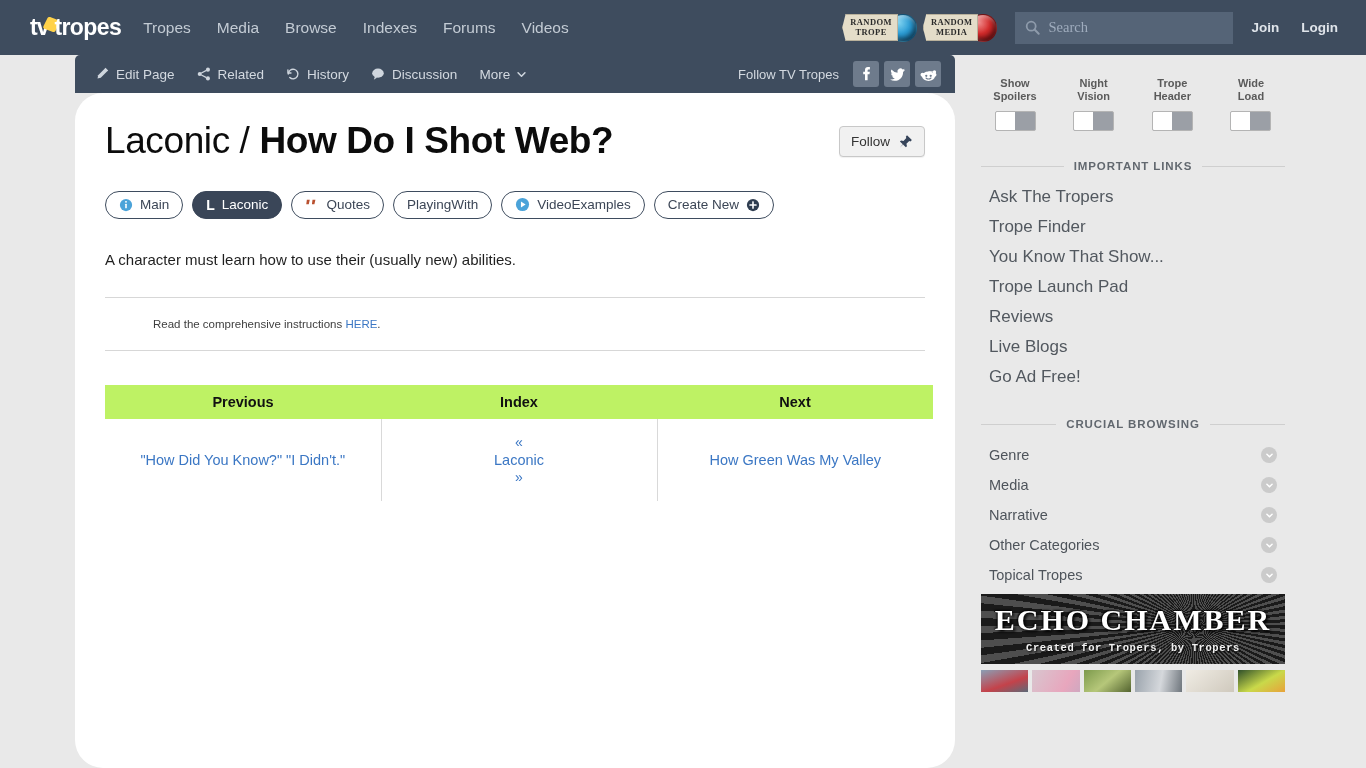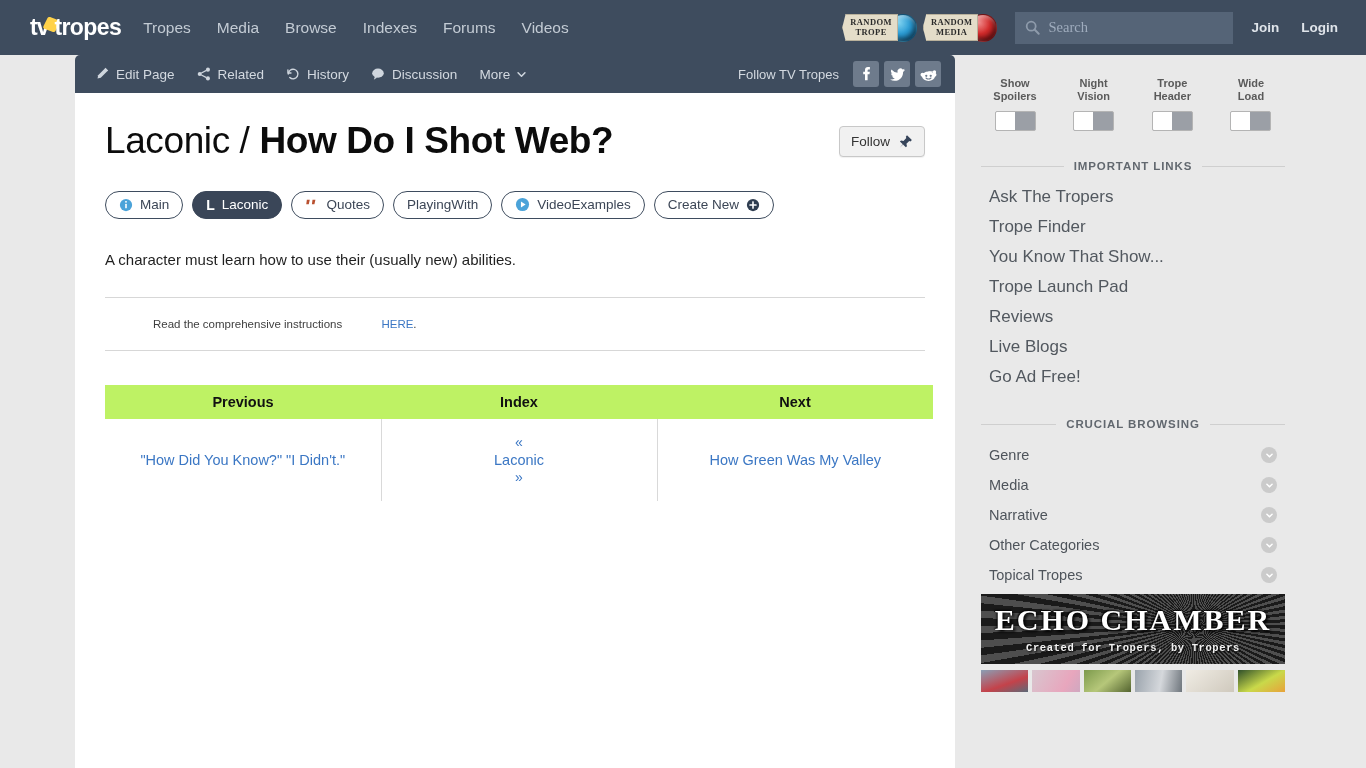--- a/index.html
+++ b/index.html
@@ -133,20 +133,21 @@
     display: flex; align-items: center; justify-content: center;
     cursor: pointer;
   }
 
   
   #content {
     background: #ffffff;
     flex: 1;
     padding: 26px 30px 0 30px;
     overflow: hidden;
+    border-radius: 28px;
   }
   #titlerow { display: flex; align-items: flex-start; }
   #pagetitle {
     font-size: 37px; color: #0c0c0c;
     font-weight: 300; line-height: 1.18;
     letter-spacing: -0.4px;
   }
   #pagetitle .strong { font-weight: bold; }
   #followbtn {
     margin-left: auto; margin-top: 7px;
@@ -187,21 +188,21 @@
   #laconic-text {
     margin-top: 30px;
     font-size: 15px; color: #1f1f1f;
     line-height: 1.5;
   }
   #rule1 { border-top: 1px solid #d7d7d7; margin-top: 26px; }
   #instructions {
     font-size: 11.5px; color: #404040;
     padding: 20px 0 20px 48px;
   }
-  #instructions a { color: #3b77c4; text-decoration: none; cursor: pointer; margin-left: 36px; }
+  #instructions a { color: #3b77c4; text-decoration: none; cursor: pointer; }
   #rule2 { border-top: 1px solid #d7d7d7; }
 
   #navtable {
     margin-top: 34px;
     width: 828px;
     border-collapse: collapse;
     table-layout: fixed;
   }
   #navtable th {
     background: #bef264;

